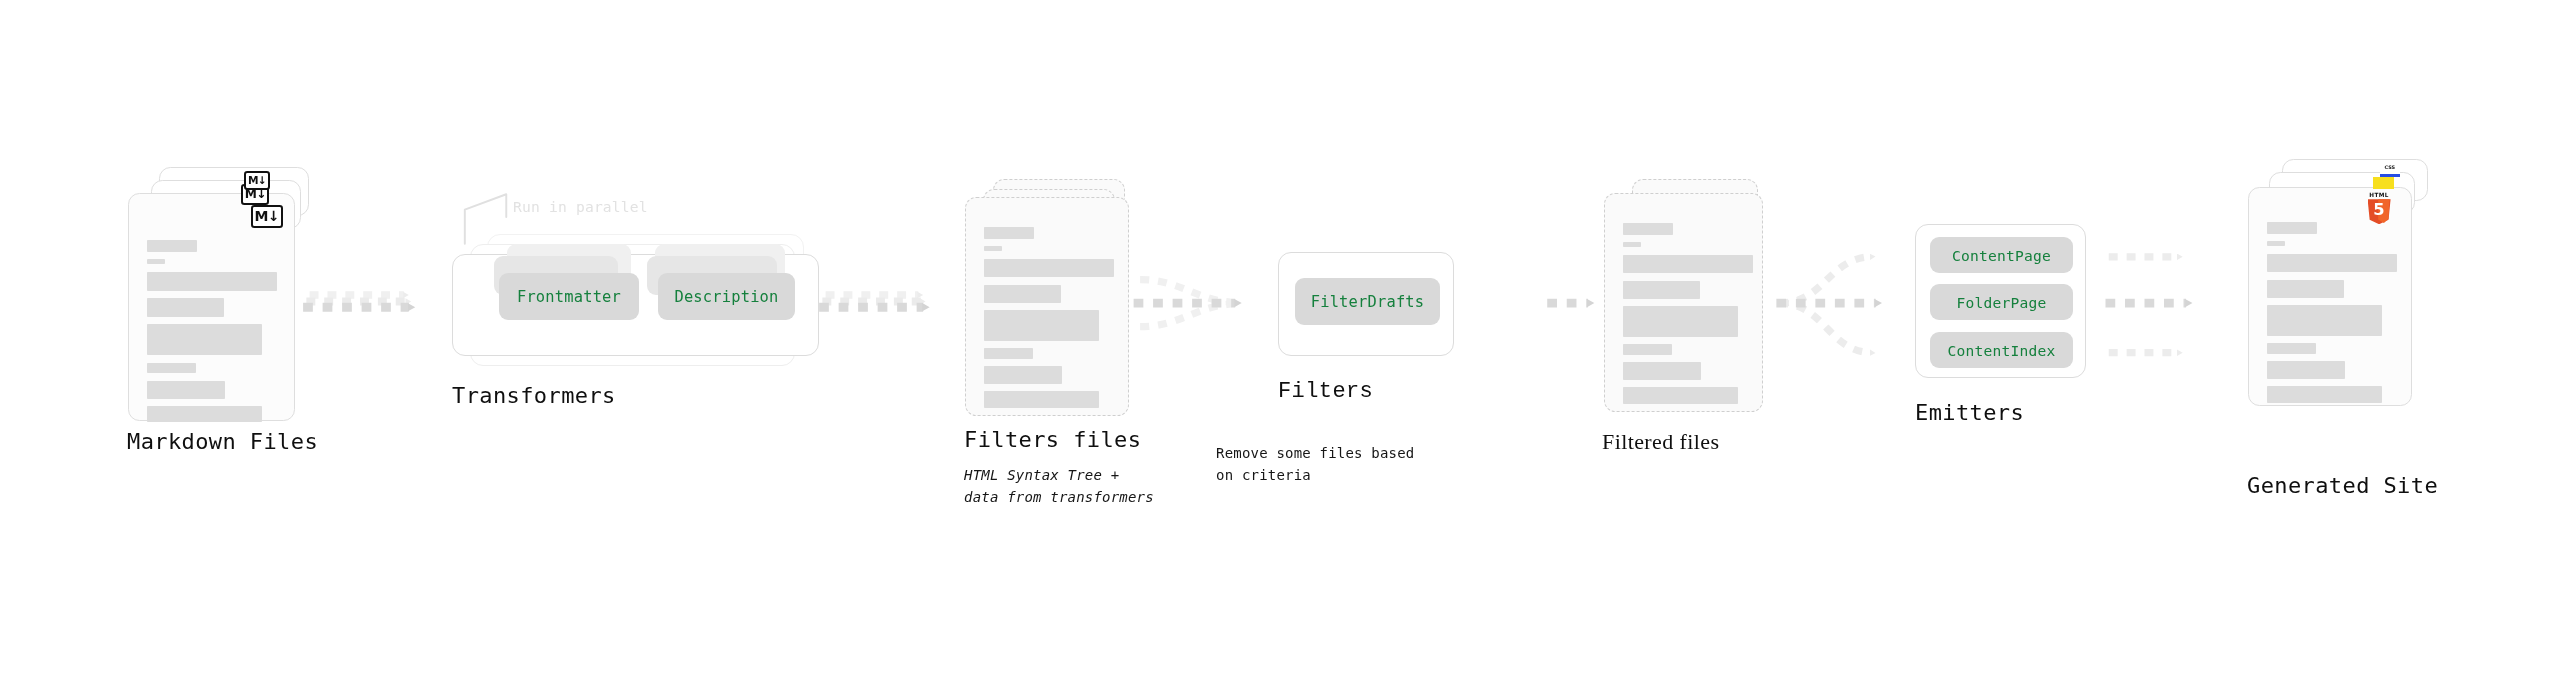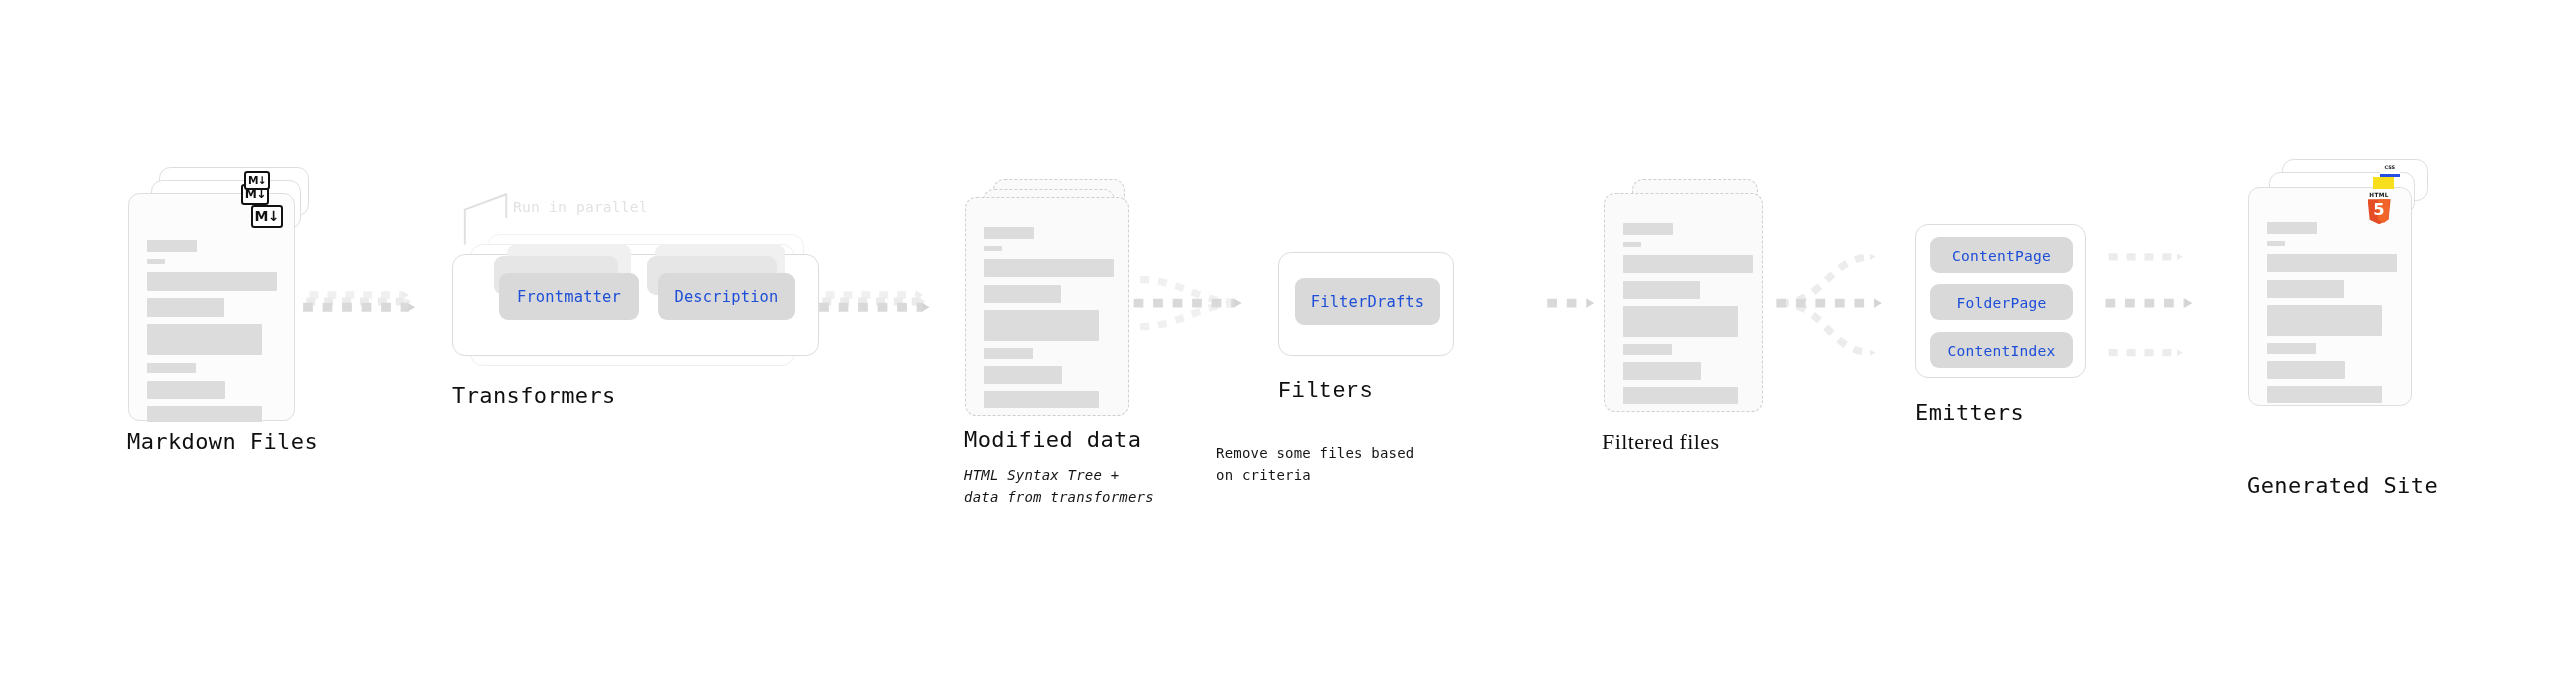--- a/index.html
+++ b/index.html
@@ -139,21 +139,21 @@
   .proc-ghost-1 { border-color: #f2f2f2; background: #ffffff; }
 
   .chip {
     position: absolute;
     box-sizing: border-box;
     background: #d9d9d9;
     border-radius: 9px;
     display: flex;
     align-items: center;
     justify-content: center;
-    color: #1d4ed8;
+    color: #15803d;
     font-size: 15.4px;
     letter-spacing: 0.2px;
     white-space: nowrap;
   }
   .chip.g2 { background: #e6e6e6; color: transparent; }
   .chip.g1 { background: #f0f0f0; color: transparent; }
 
   
   .title {
     position: absolute;
@@ -295,21 +295,21 @@
         <div class="ln" style="width:18px; height:4.9px;"></div>
         <div class="ln" style="width:130px; height:18.7px;"></div>
         <div class="ln" style="width:77px; height:18px;"></div>
         <div class="ln" style="width:115px; height:31px;"></div>
         <div class="ln" style="width:49px; height:10.6px;"></div>
         <div class="ln" style="width:78px; height:18px;"></div>
         <div class="ln" style="width:115px; height:16.3px;"></div>
       </div>
     </div>
   </div>
-  <div class="title" style="left:964px; top:427px;">Modified data</div>
+  <div class="title" style="left:964px; top:427px;">Filters files</div>
   <div class="sub" style="left:964px; top:465px;font-style:italic;">HTML Syntax Tree +
 data from transformers</div>
 
   <div class="proc-box" style="left:1278px; top:252px; width:176px; height:104px;"></div>
   <div class="chip" style="left:1295px; top:278px; width:145px; height:47px;">FilterDrafts</div>
   <div class="title" style="left:1278px; top:379px;font-family:Liberation Mono, monospace;">Filters</div>
   <div class="sub" style="left:1216px; top:413px;margin-top:30px;">Remove some files based
 on criteria</div>
 
   <div class="doc-stack">

